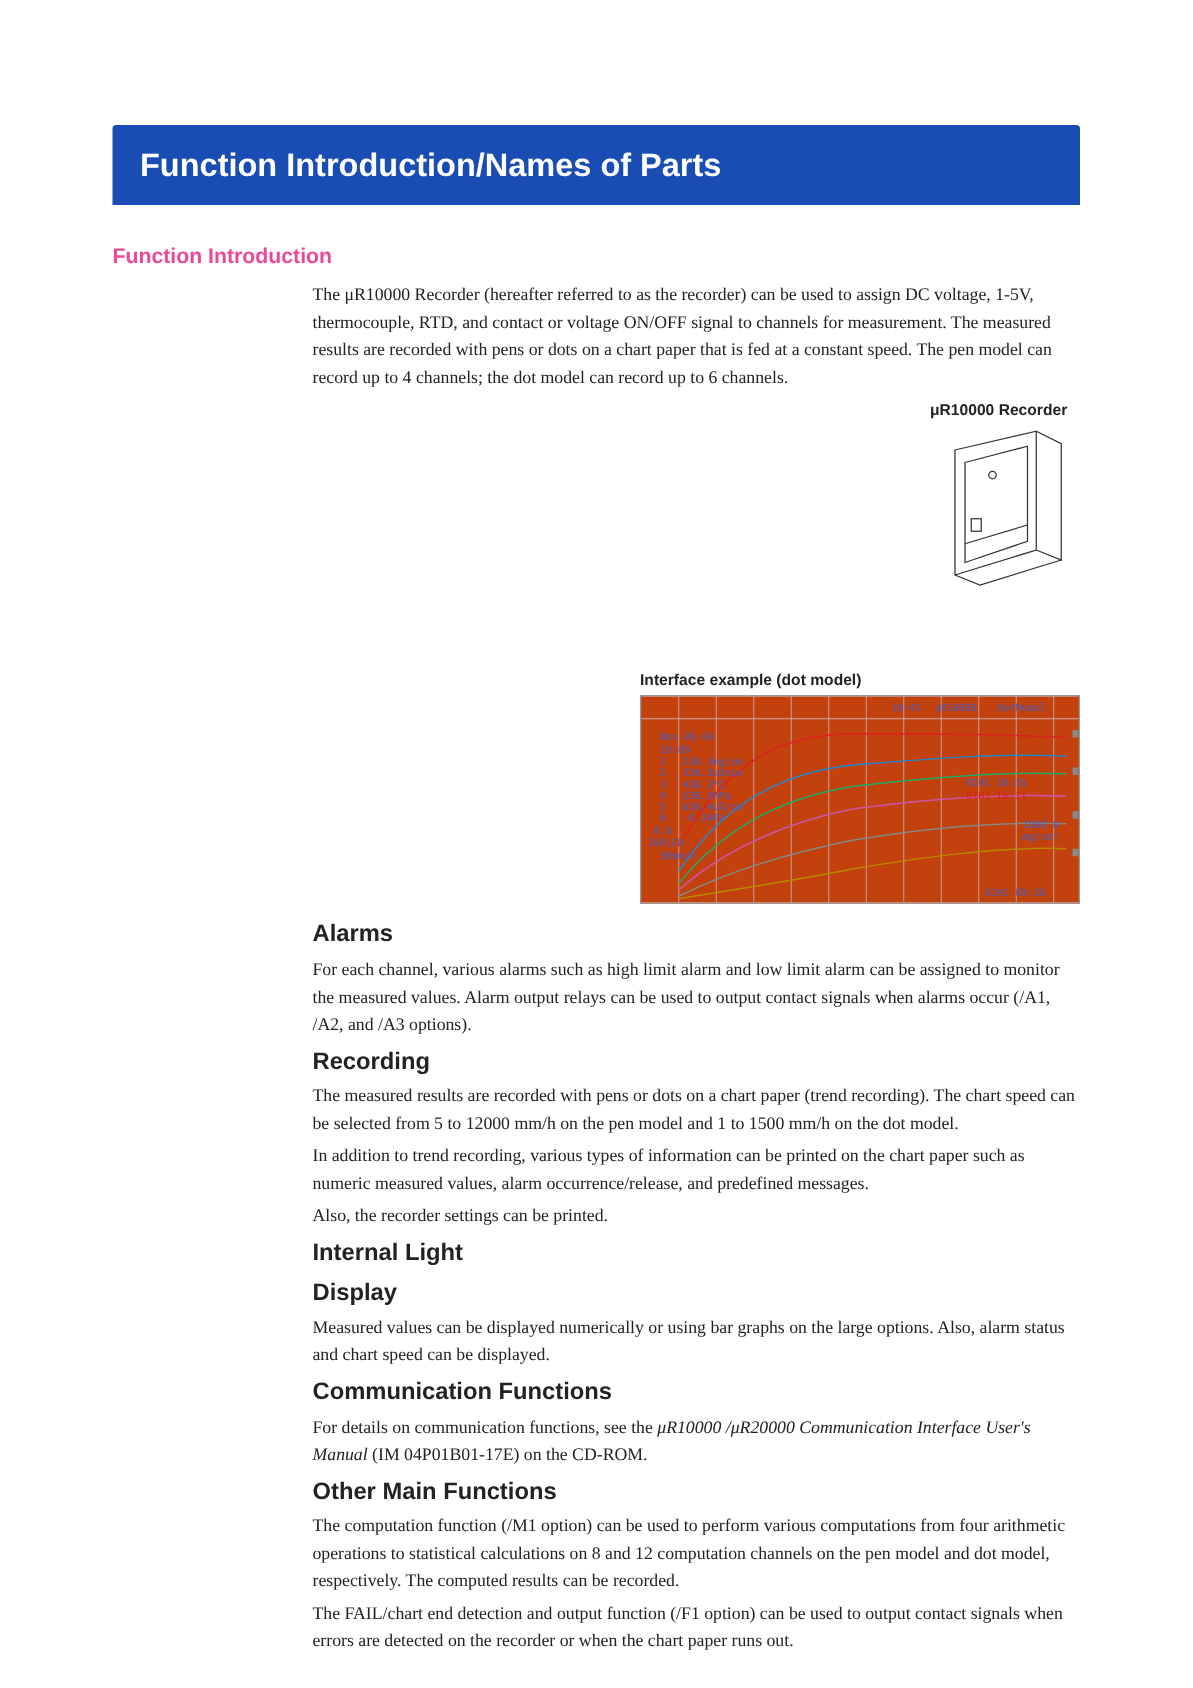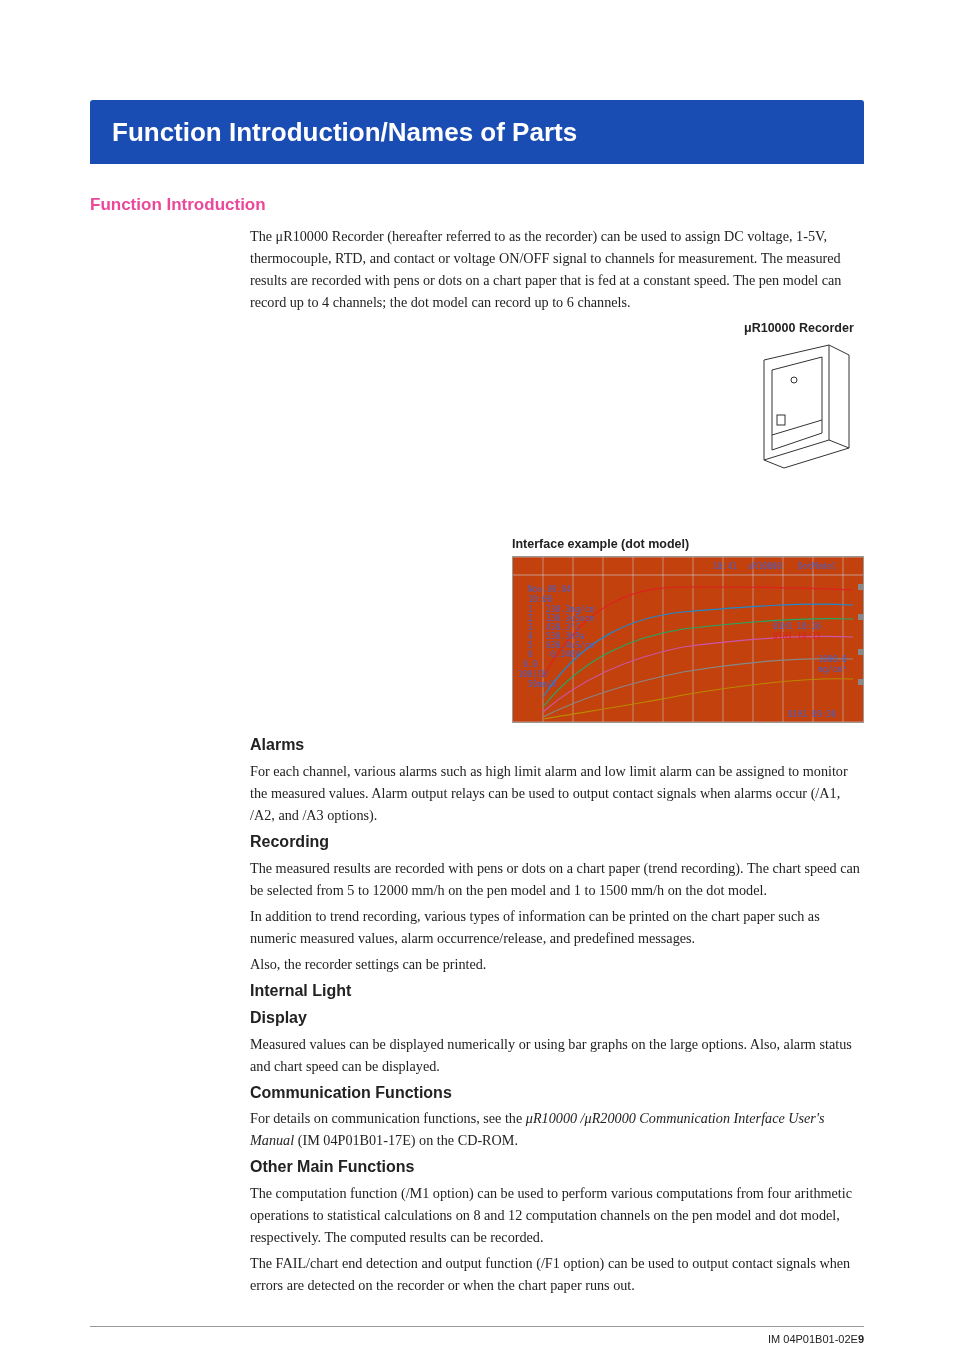--- a/index.html
+++ b/index.html
@@ -52,21 +52,21 @@
     height: 165px;
     border: 1px solid #999;
     position: relative;
     background: #c2410c;
   }
   .fig-device svg, .fig-chart svg { display:block; }
   .sub {
     font-weight: bold;
     margin-top: 2px;
     margin-bottom: 2px;
-    font-size: 16px;
+    font-size: 19px;
   }
   .para { margin: 0 0 4px 0; font-family: Liberation Serif, serif; }
   em.ital { font-style: italic; }
   .footer {
     display: flex;
     justify-content: flex-end;
     font-size: 11px;
     margin-top: 30px;
     border-top: 1px solid #999;
     padding-top: 4px;

